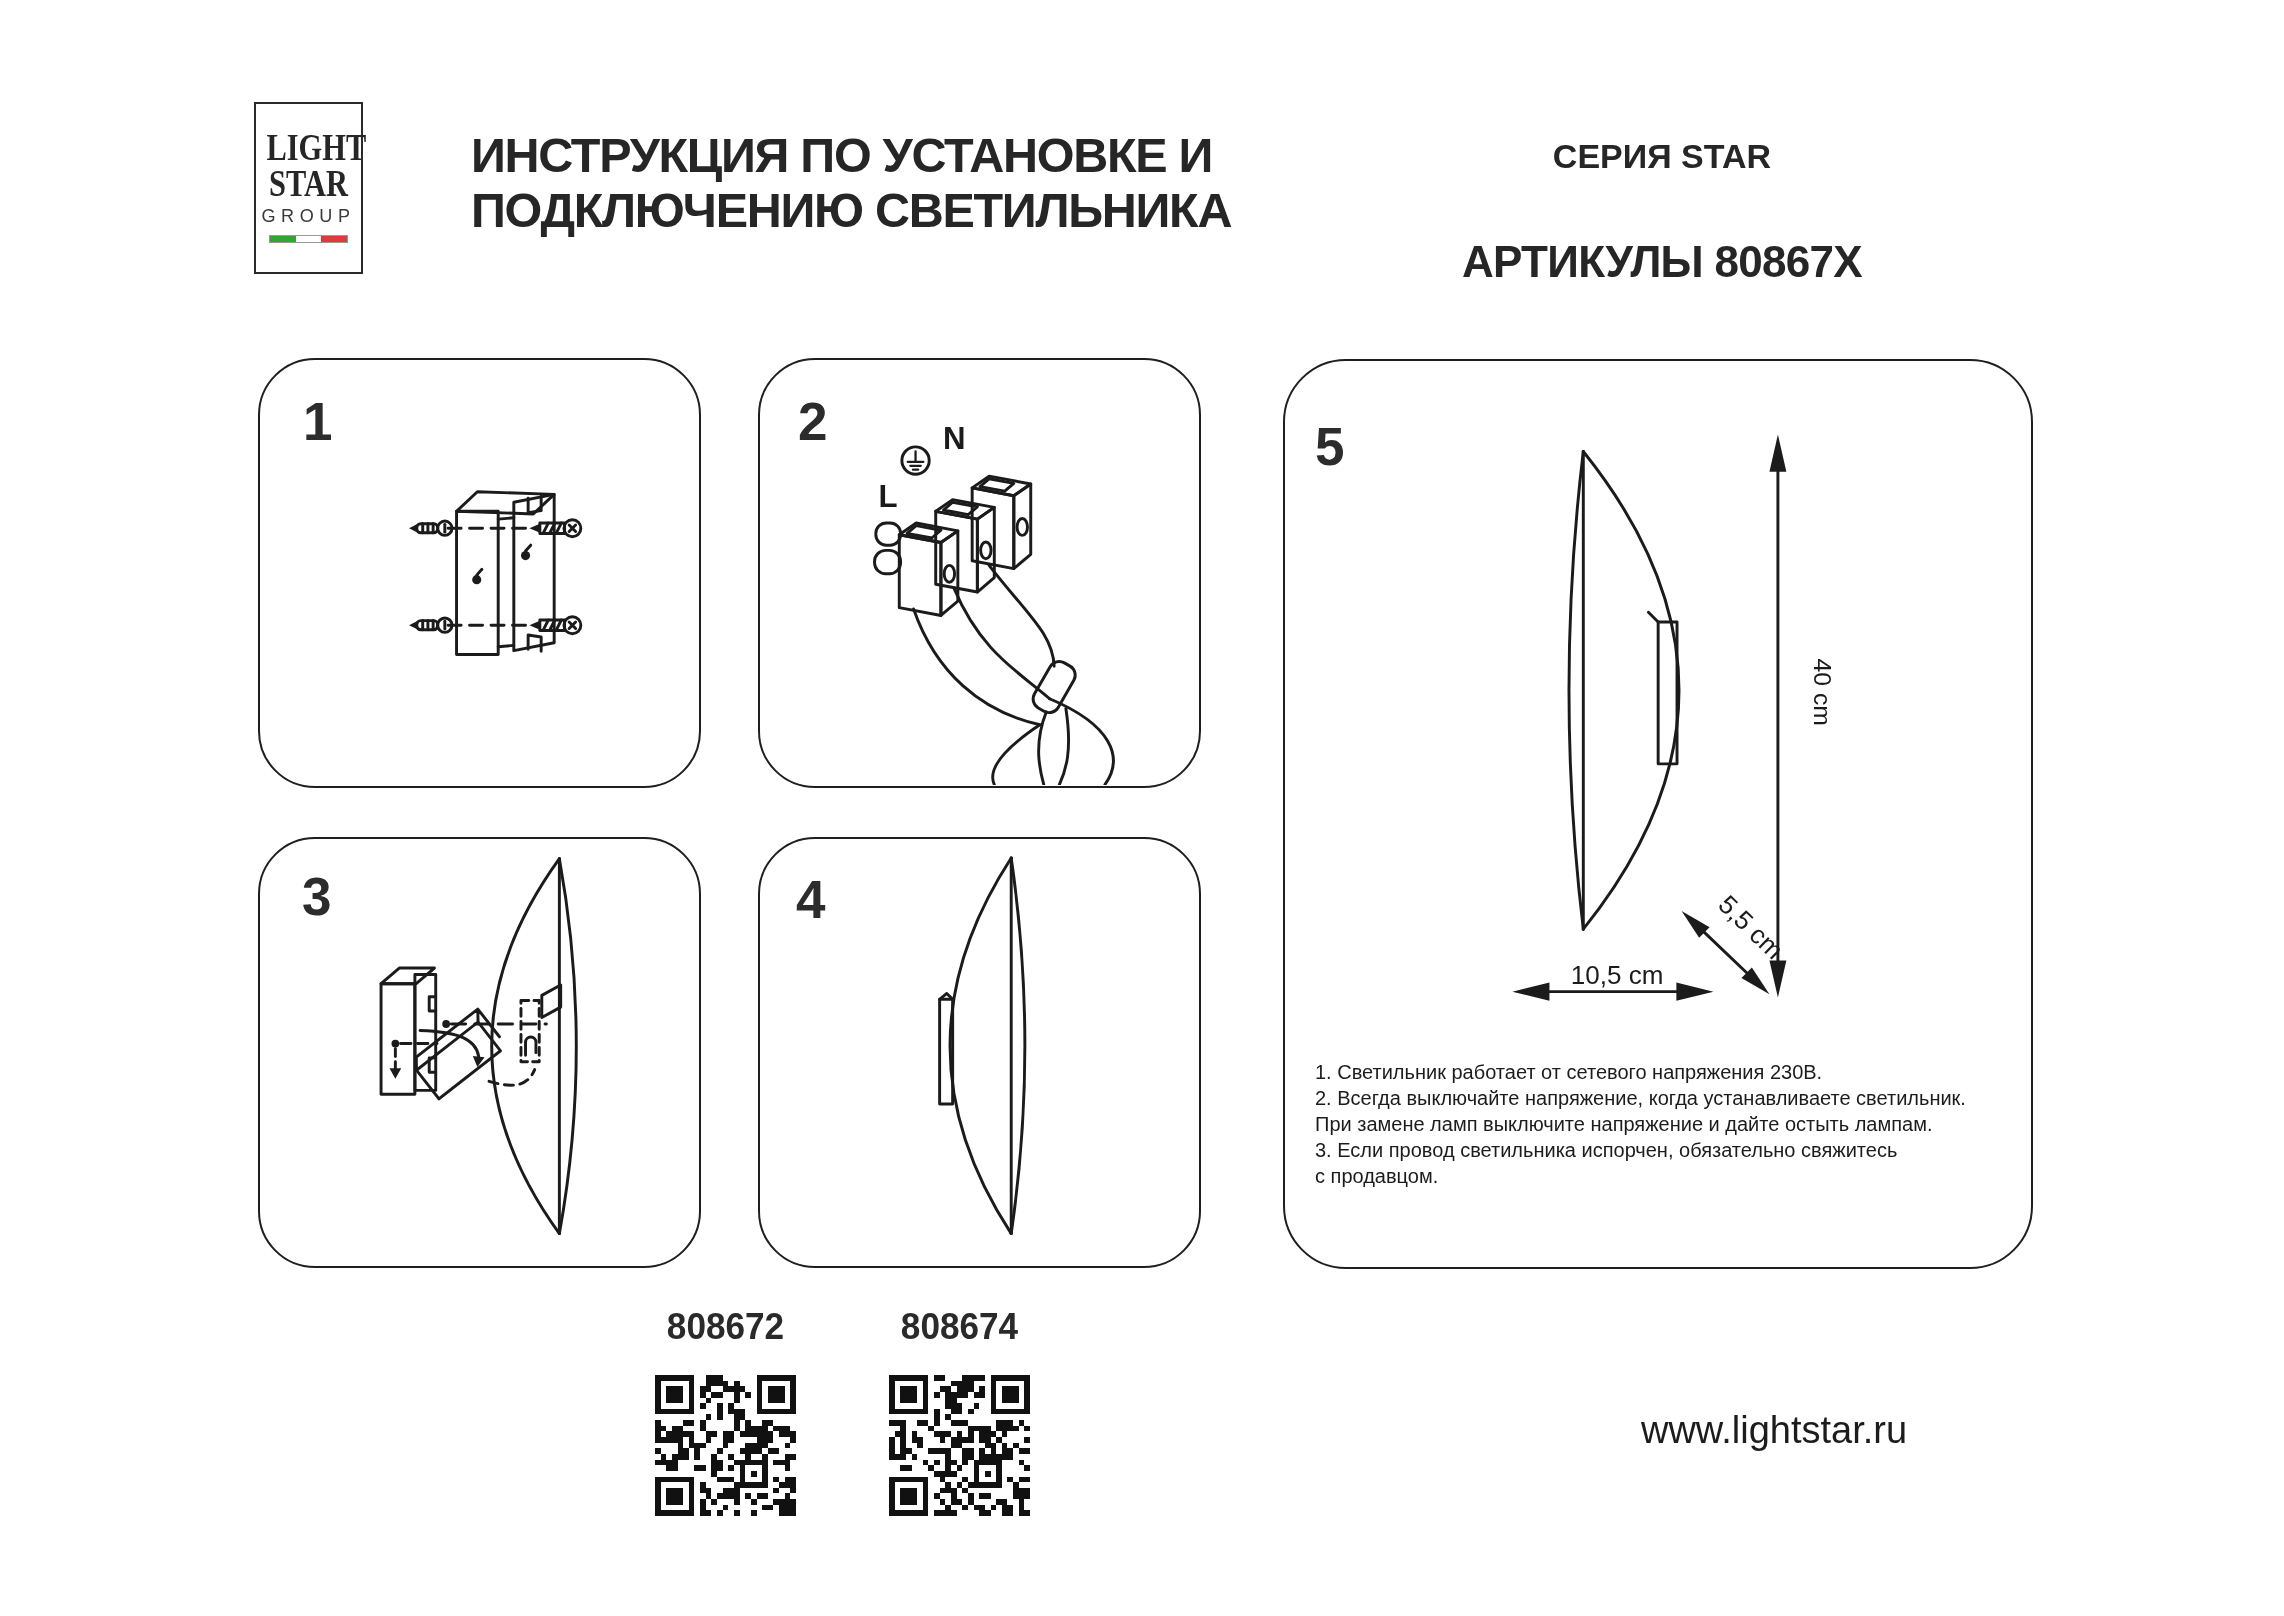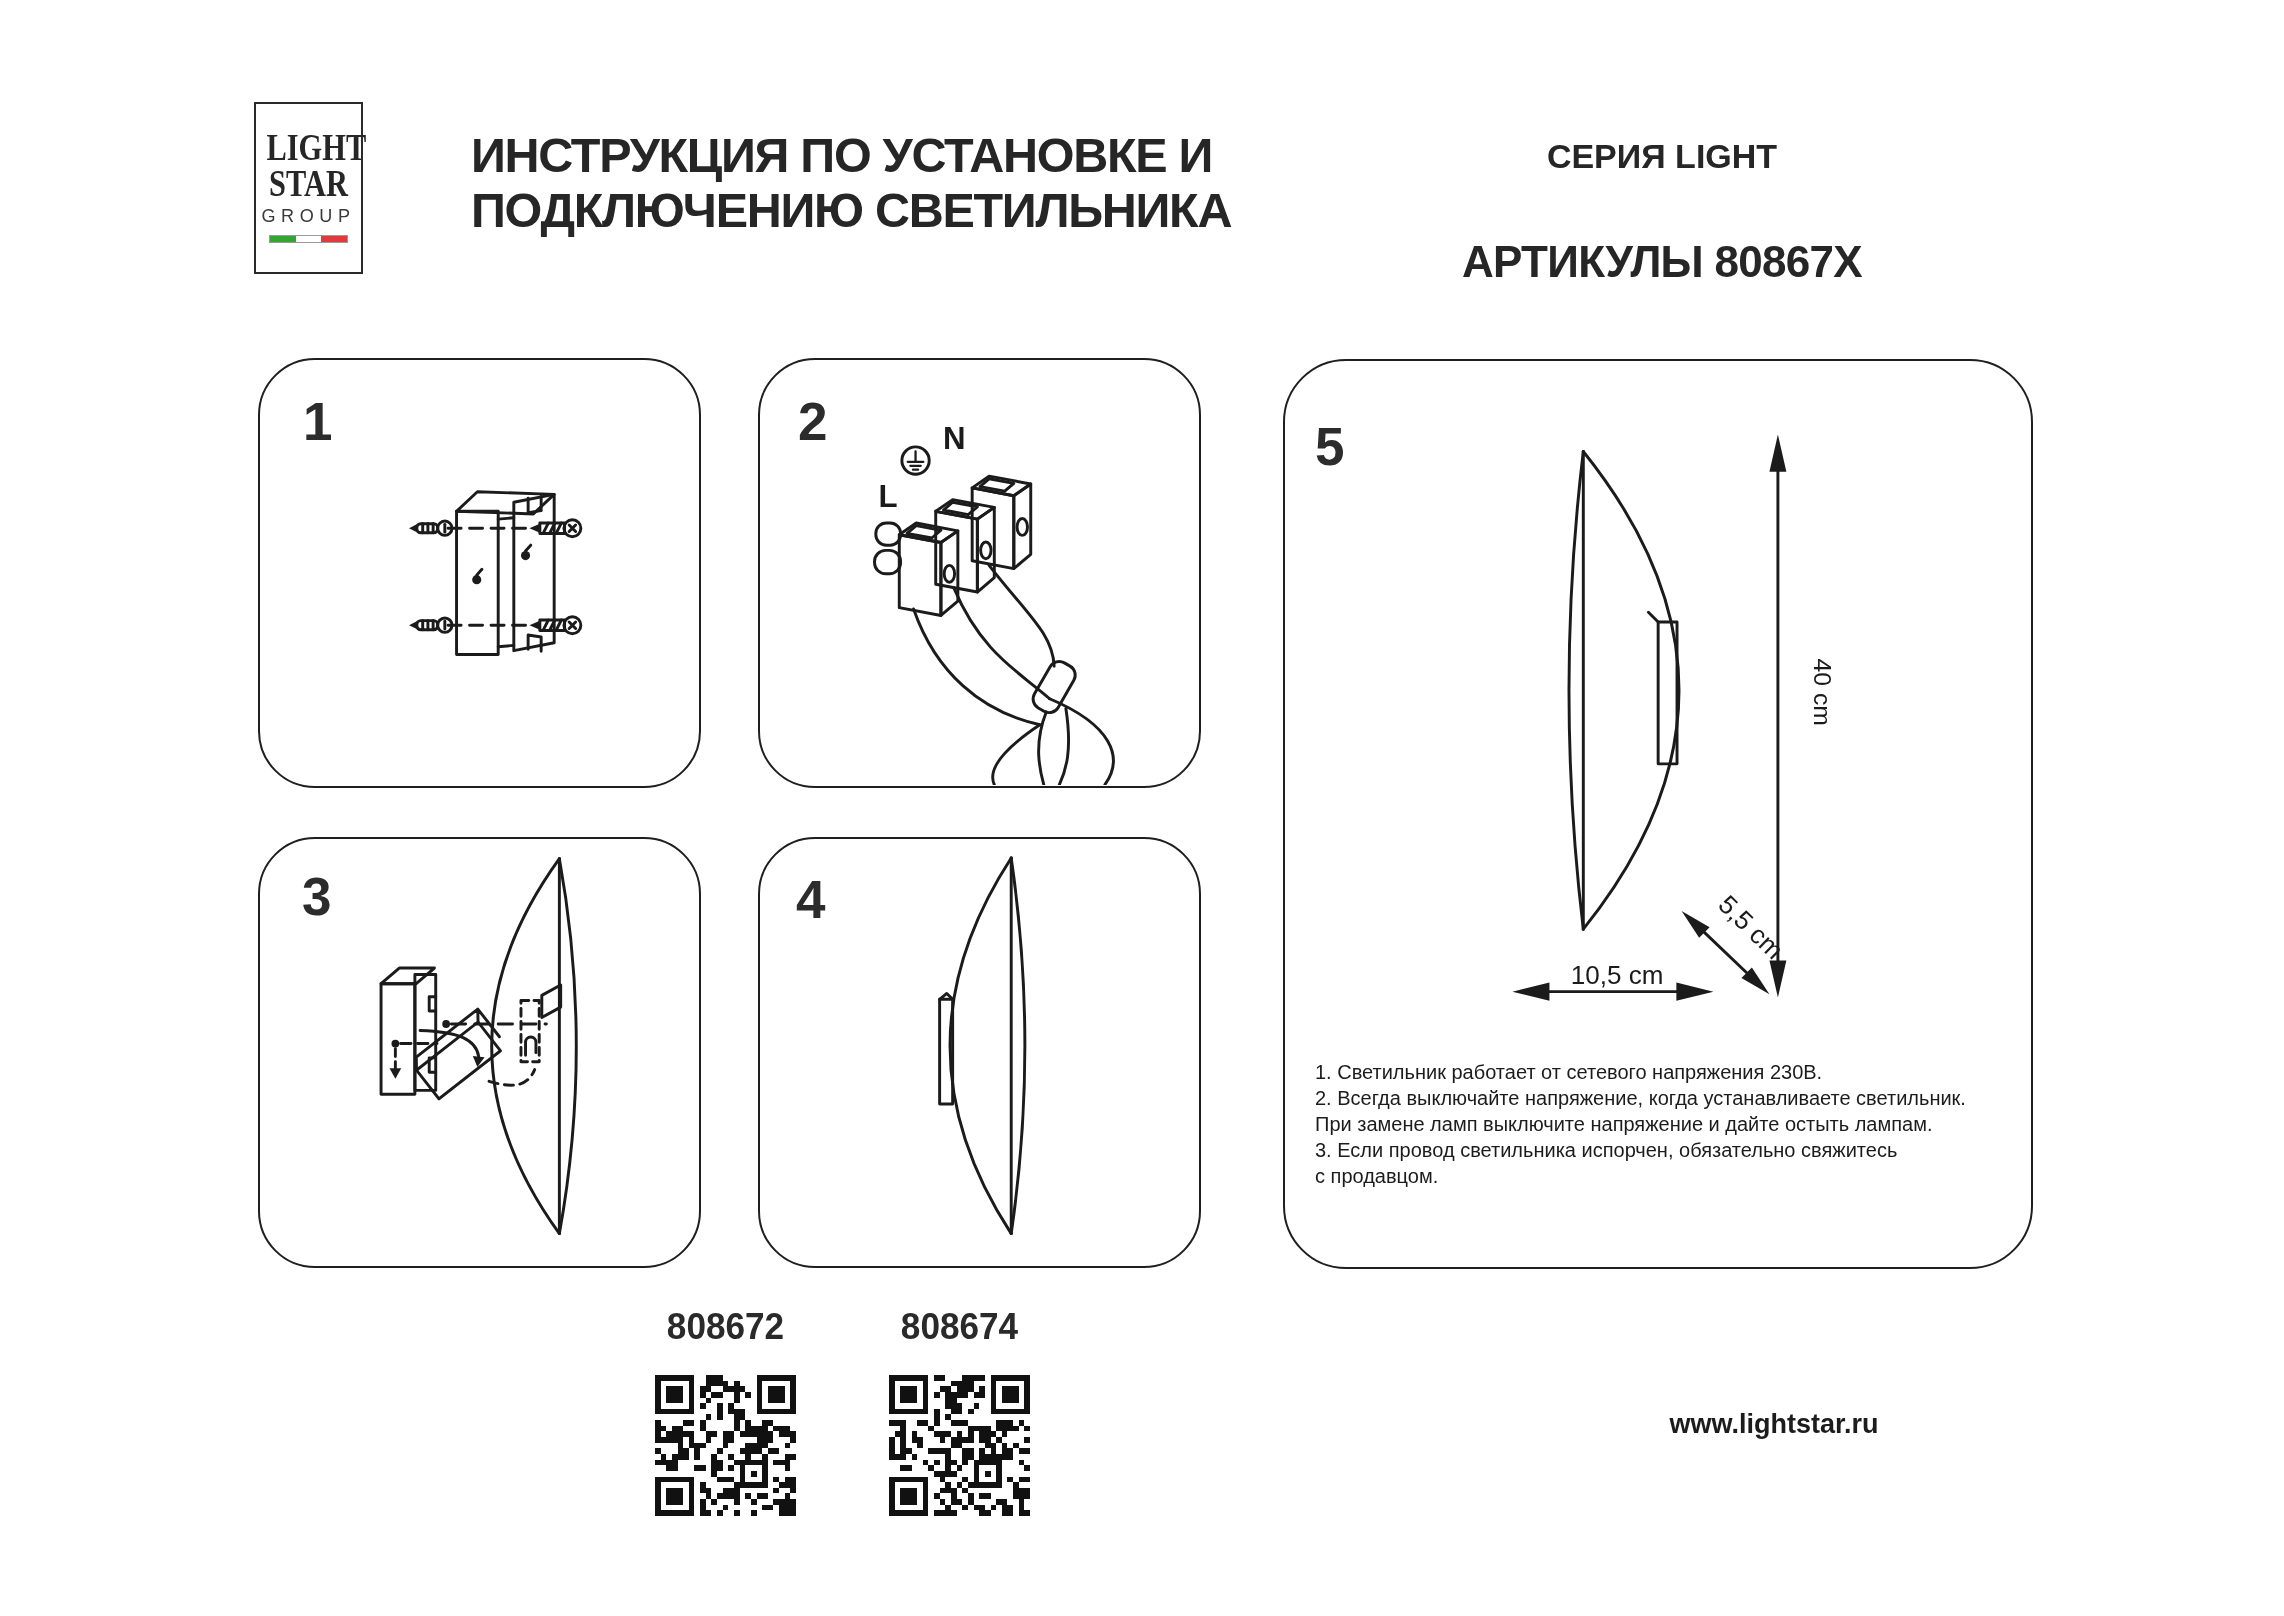--- a/index.html
+++ b/index.html
@@ -31,21 +31,21 @@
   .svgtext{font-family:"Liberation Sans",sans-serif;fill:#1b1b1b;stroke:none;}
 
   .notes{position:absolute;left:30px;top:698px;width:703px;font-size:20px;line-height:26px;color:#1c1c1c;}
   .notes span{display:block;}
 
   
   .qr-label{position:absolute;width:141px;text-align:center;top:1306px;
             font-size:37px;font-weight:bold;color:#2a2a2a;transform:scaleX(0.95);}
   .qr{position:absolute;width:141px;height:141px;top:1375px;shape-rendering:crispEdges;}
   .website{position:absolute;left:1598px;top:1409px;width:352px;text-align:center;
-           font-size:27px;font-weight:bold;color:#1c1c1c;}
+           font-size:38px;font-weight:normal;color:#1c1c1c;}
 </style>
 </head>
 <body>
 
 <div id="sheet">
 
   <div class="logo-box">
     <div class="logo-inner">
       <span class="logo-word">LIGHT</span>
       <span class="logo-word">STAR</span>
@@ -56,21 +56,21 @@
           <i id="flag-r" style="background: rgb(224, 58, 60);"></i>
       </span>
     </div>
   </div>
 
   <div class="title">
     <span style="display:block">ИНСТРУКЦИЯ ПО УСТАНОВКЕ И</span>
     <span style="display:block">ПОДКЛЮЧЕНИЮ СВЕТИЛЬНИКА</span>
   </div>
 
-  <div class="series-wrap series" style="position:absolute;top:137px;">СЕРИЯ LIGHT</div>
+  <div class="series-wrap series" style="position:absolute;top:137px;">СЕРИЯ STAR</div>
   <div class="series-wrap articles" style="position:absolute;top:189px;">АРТИКУЛЫ 80867X</div>
 
   <div class="panel" style="left:258px;top:358px;width:443px;height:430px;">
     <div class="pnum" style="left:43px;top:31px;">1</div>
     <svg width="438" height="425" viewBox="0 0 673 652">
       <g class="drawing">
 
         <polygon points="302,232 334,202 452,206 420,236"></polygon>
         <rect x="302" y="232" width="64" height="220"></rect>
         <polygon points="390,218 452,206 452,434 390,446"></polygon>

